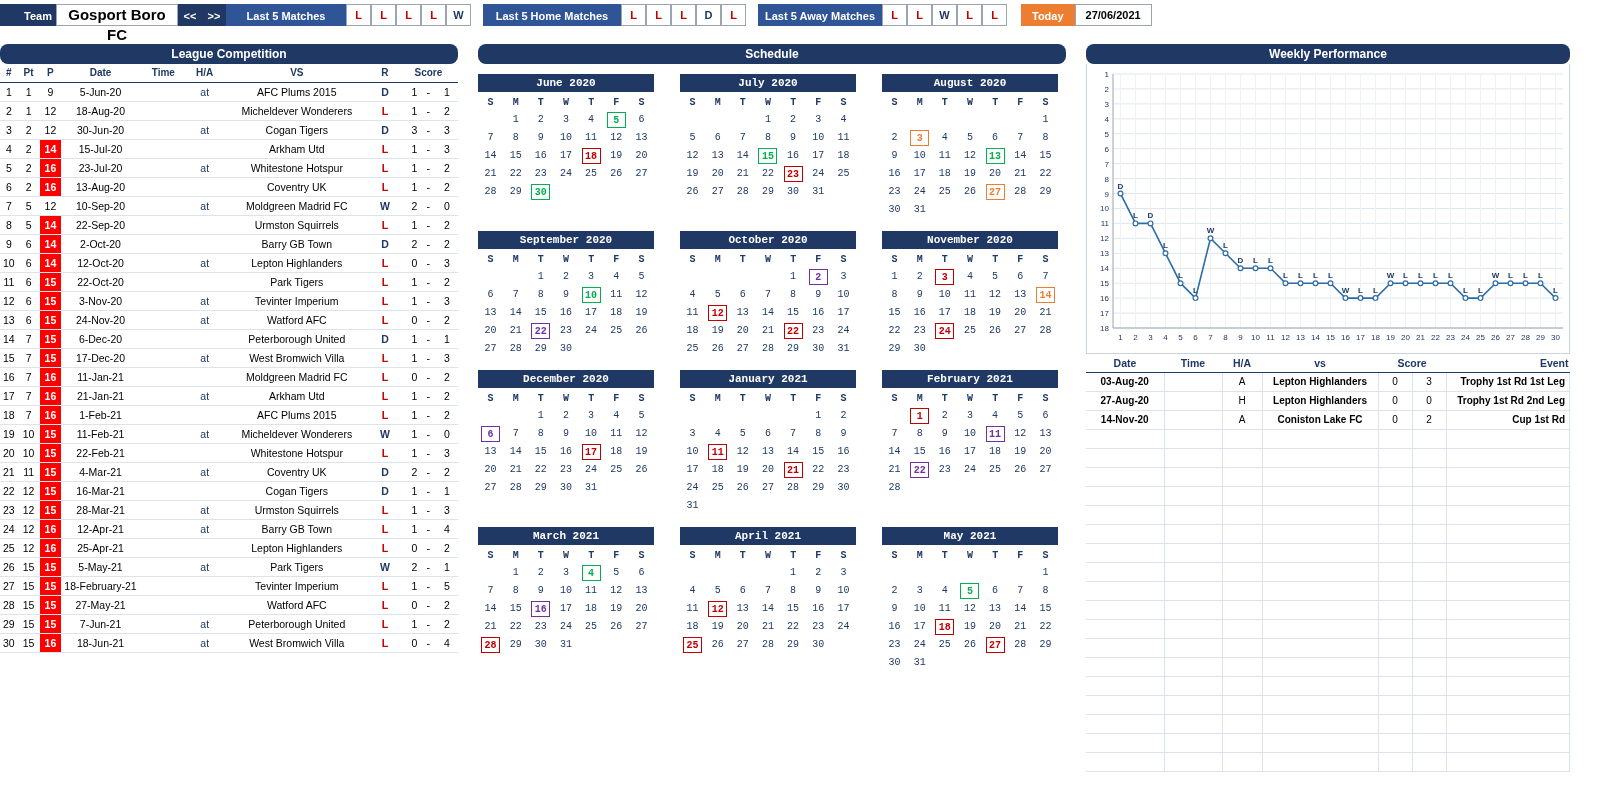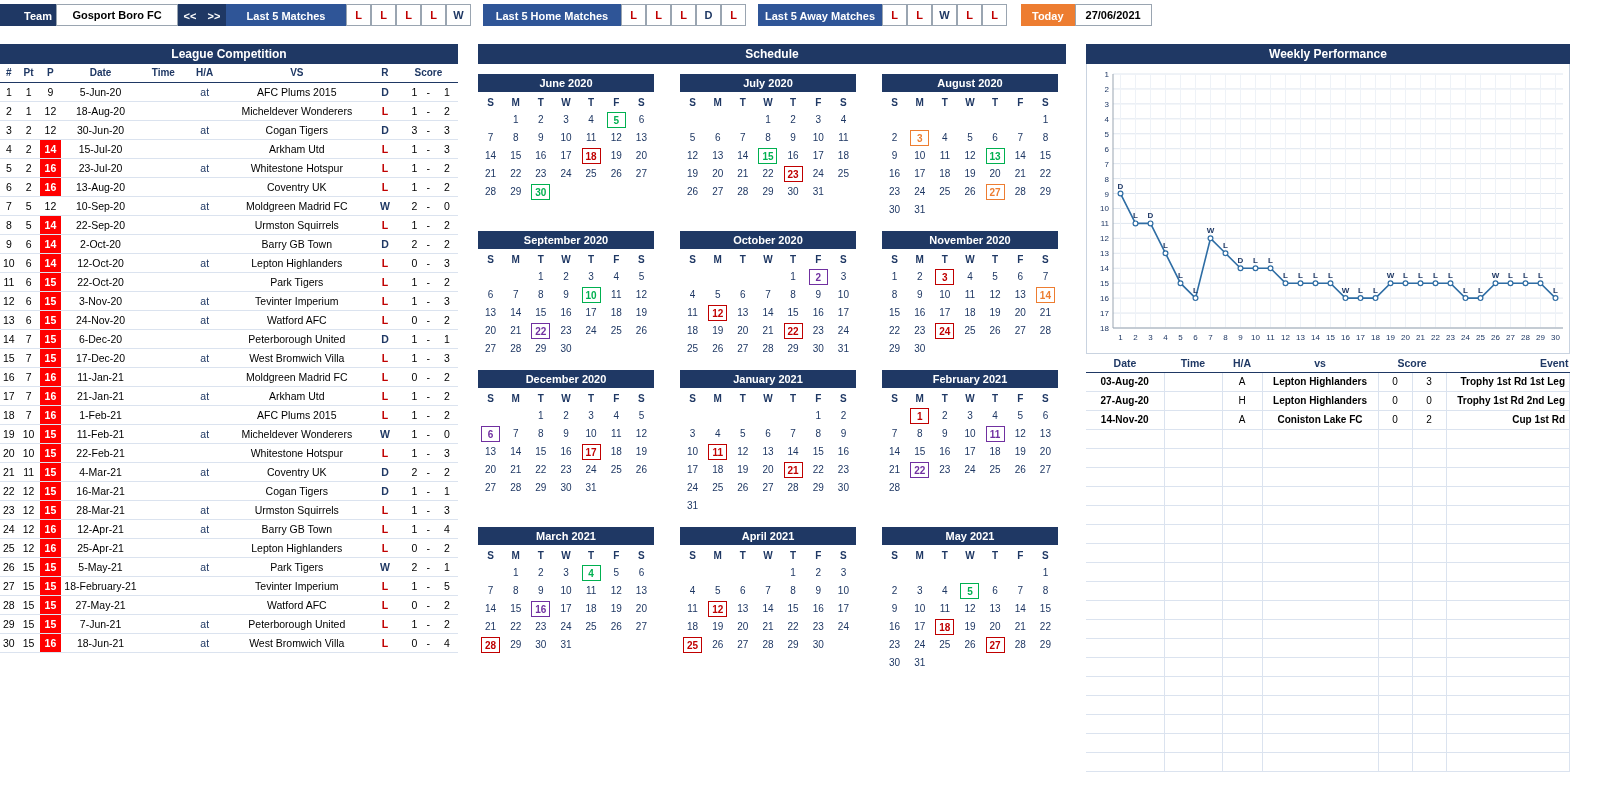--- a/index.html
+++ b/index.html
@@ -26,21 +26,21 @@
   .tb-label {
     background: #1f3864; color: #fff;
     font-weight: bold; font-size: 11px;
     height: 22px; line-height: 22px;
     text-align: center;
     border: 1px solid #1f3864;
   }
   .tb-box {
     background: #fff; border: 1px solid #9aa5b1;
     height: 22px; line-height: 20px;
-    text-align: center; font-size: 11px; font-weight: bold;
+    text-align: center; font-size: 15px; font-weight: bold;
   }
   .tb-arrow {
     background: #1f3864; color: #fff; font-weight: bold;
     height: 22px; line-height: 22px; width: 24px;
     text-align: center; font-size: 11px;
     border: 1px solid #1f3864;
   }
   .res-cell {
     width: 25px; height: 22px; line-height: 20px;
     text-align: center; font-weight: bold; font-size: 11px;
@@ -58,21 +58,21 @@
     background: #fff; border: 1px solid #9aa5b1;
     height: 22px; line-height: 20px; padding: 0 10px;
     font-weight: bold; font-size: 11px;
   }
 
   
   .panel-title {
     background: #1f3864; color: #fff;
     font-weight: bold; font-size: 12px;
     text-align: center;
-    height: 20px; line-height: 20px;
+    height: 20px; line-height: 20px; border-radius: 8px;
   }
 
   
   #league { position: absolute; left: 0; top: 44px; width: 458px; }
   #league table { border-collapse: collapse; width: 458px; }
   #league th {
     font-size: 10px; font-weight: bold; color: #1f3864;
     border-bottom: 1px solid #1f3864;
     padding: 1px 2px; height: 18px;
   }
@@ -98,21 +98,21 @@
   .r-D { color: #1f3864; }
 
   
   #schedule { position: absolute; left: 478px; top: 44px; width: 588px; }
   .cal-grid {
     display: grid;
     grid-template-columns: repeat(3, 176px);
     gap: 12px 26px;
     margin-top: 10px;
   }
-  .cal { width: 176px; }
+  .cal { width: 176px; font-family: Liberation Mono, monospace; }
   .cal-head {
     background: #1f3864; color: #fff; font-weight: bold;
     font-size: 11px; text-align: center;
     height: 18px; line-height: 18px;
   }
   .cal table { border-collapse: collapse; width: 176px; margin-top: 2px; }
   .cal th {
     font-size: 10px; font-weight: bold; color: #1f3864;
     width: 25px; height: 17px; text-align: center;
   }

